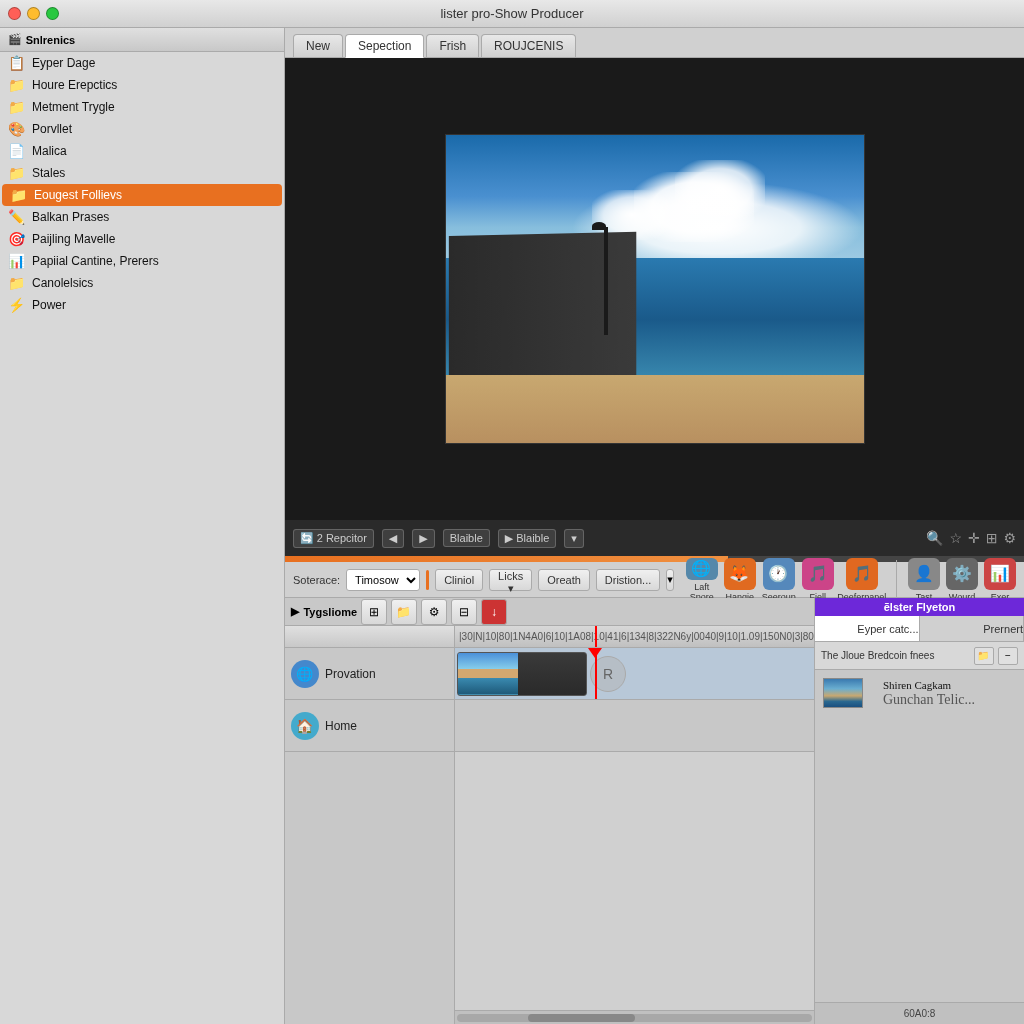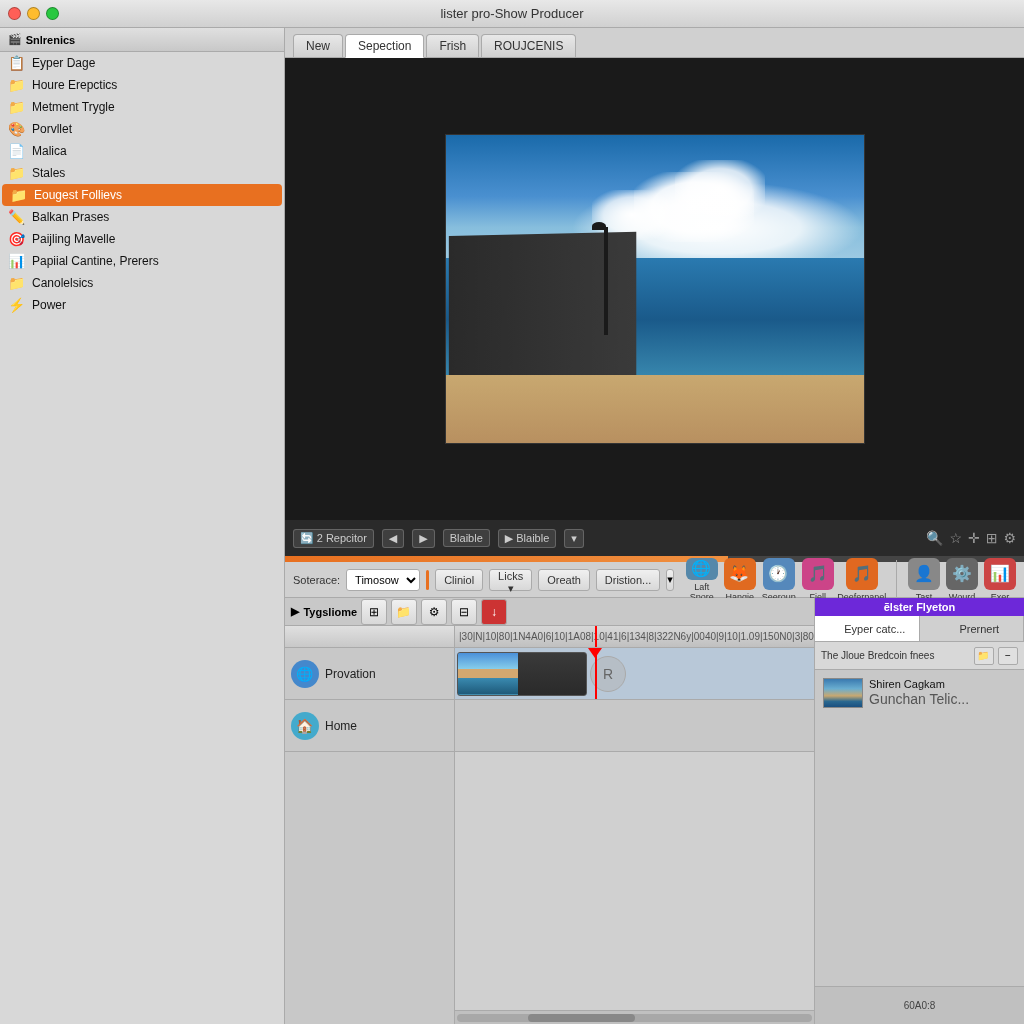--- a/index.html
+++ b/index.html
@@ -462,21 +462,21 @@
     .right-panel-tabs {
       display: flex;
       height: 26px;
       background: #d0d0d0;
       border-bottom: 1px solid #aaa;
     }
     .rp-tab {
       flex: 1;
       display: flex;
       align-items: center;
-      justify-content: center;
+      justify-content: flex-end;
       font-size: 11px;
       cursor: pointer;
       border-right: 1px solid #aaa;
       color: #333;
       padding-left: 16px;
     }
     .rp-tab.active {
       background: white;
       font-weight: 500;
     }
@@ -503,25 +503,26 @@
       font-size: 10px;
       cursor: pointer;
     }
     .right-panel-content {
       flex: 1;
       overflow-y: auto;
       padding: 4px;
     }
     .rp-item {
       display: flex;
-      gap: 6px;
+      gap: 20px;
       padding: 4px;
-      align-items: flex-start;
+      align-items: flex-end;
       cursor: pointer;
       border-radius: 3px;
+      font-family: Liberation Serif, serif;
     }
     .rp-thumb {
       width: 40px;
       height: 30px;
       background: linear-gradient(to bottom, #4a90d9 0%, #87ceeb 40%, #c8a870 70%, #3a8ab0 100%);
       border: 1px solid #888;
       flex-shrink: 0;
     }
     .rp-info {
       display: flex;
@@ -531,21 +532,21 @@
     .rp-name {
       font-size: 11px;
       font-weight: 500;
       color: #111;
     }
     .rp-sub {
       font-size: 14px;
       color: #555;
     }
     .right-panel-footer {
-      height: 38px;
+      height: 22px;
       background: #c0c0c0;
       border-top: 1px solid #aaa;
       display: flex;
       align-items: center;
       justify-content: center;
       font-size: 10px;
       color: #444;
     }
 
     

